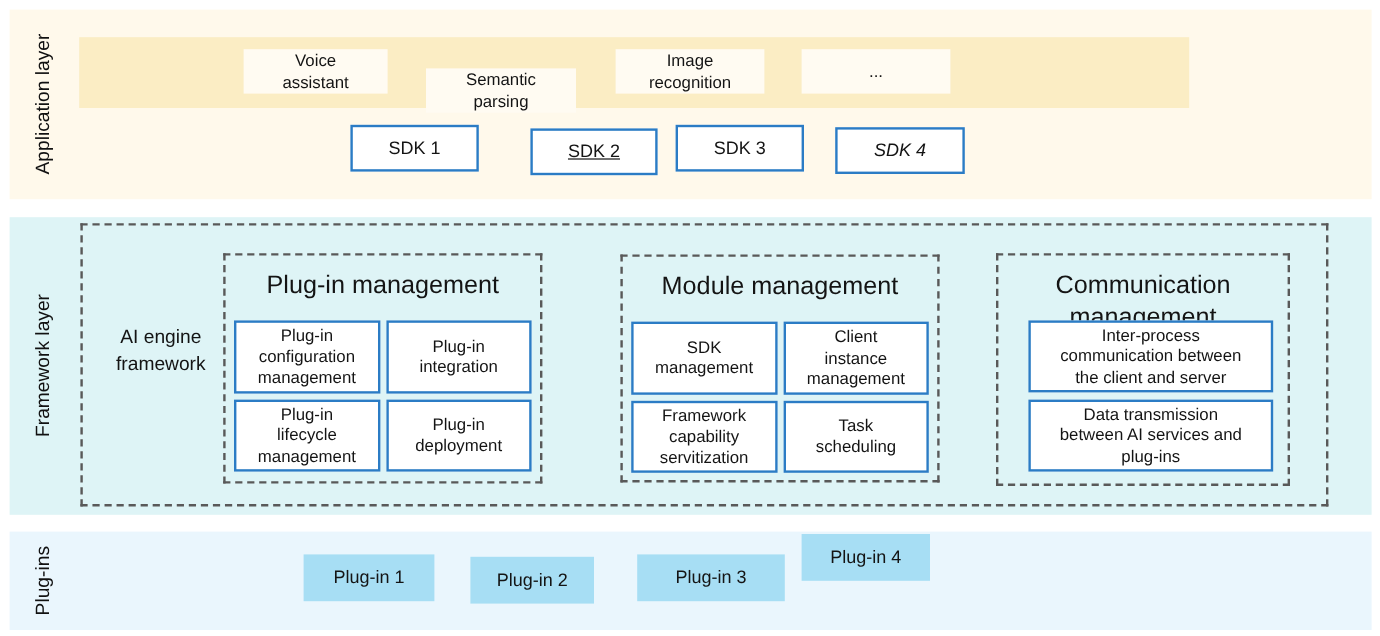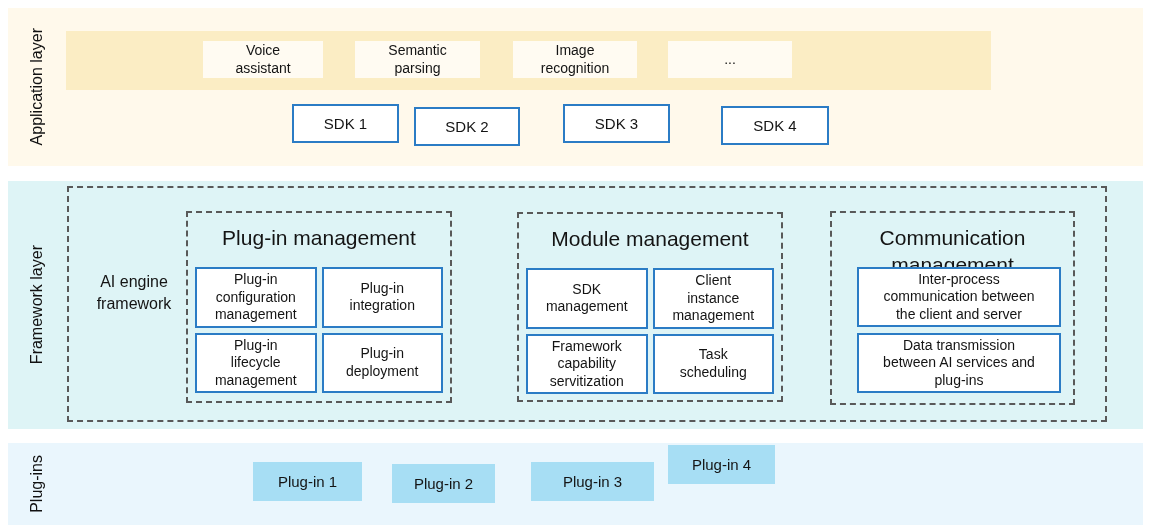--- a/index.html
+++ b/index.html
@@ -36,35 +36,35 @@
     background: #FBEDC4;
   }
   .app-box {
     position: absolute; top: 33px; height: 37px;
     background: #FFFBF2;
     display: flex; align-items: center; justify-content: center;
     text-align: center; font-size: 14px; line-height: 1.25;
     white-space: pre-line;
   }
   .app-va   { left: 137px; width: 120px; }
-  .app-sp   { left: 289px; width: 125px; }
+  .app-sp   { left: 289px; width: 125px; margin-top: 16px; }
   .app-ir   { left: 447px; width: 124px; }
   .app-dots { left: 602px; width: 124px; }
 
   .sdk {
     position: absolute; height: 35px;
     background: #ffffff; border: 2px solid #2B7CC5;
     display: flex; align-items: center; justify-content: center;
     font-size: 15px;
     margin-left: 36px;
   }
   .sdk1 { left: 190px; top: 96px; width: 103px; }
-  .sdk2 { left: 312px; top: 99px; width: 102px; }
+  .sdk2 { left: 340px; top: 99px; width: 102px; text-decoration: underline; }
   .sdk3 { left: 461px; top: 96px; width: 103px; }
-  .sdk4 { left: 619px; top: 98px; width: 104px; }
+  .sdk4 { left: 594px; top: 98px; width: 104px; font-style: italic; }
 
   
   .engine-frame {
     position: absolute; left: 1px; top: 5px; width: 1036px; height: 232px;
     border: 2px dashed #595959;
   }
   .engine-label {
     position: absolute; left: 8px; top: 90px; width: 120px;
     text-align: center; font-size: 16px; line-height: 1.35;
     white-space: pre-line;

